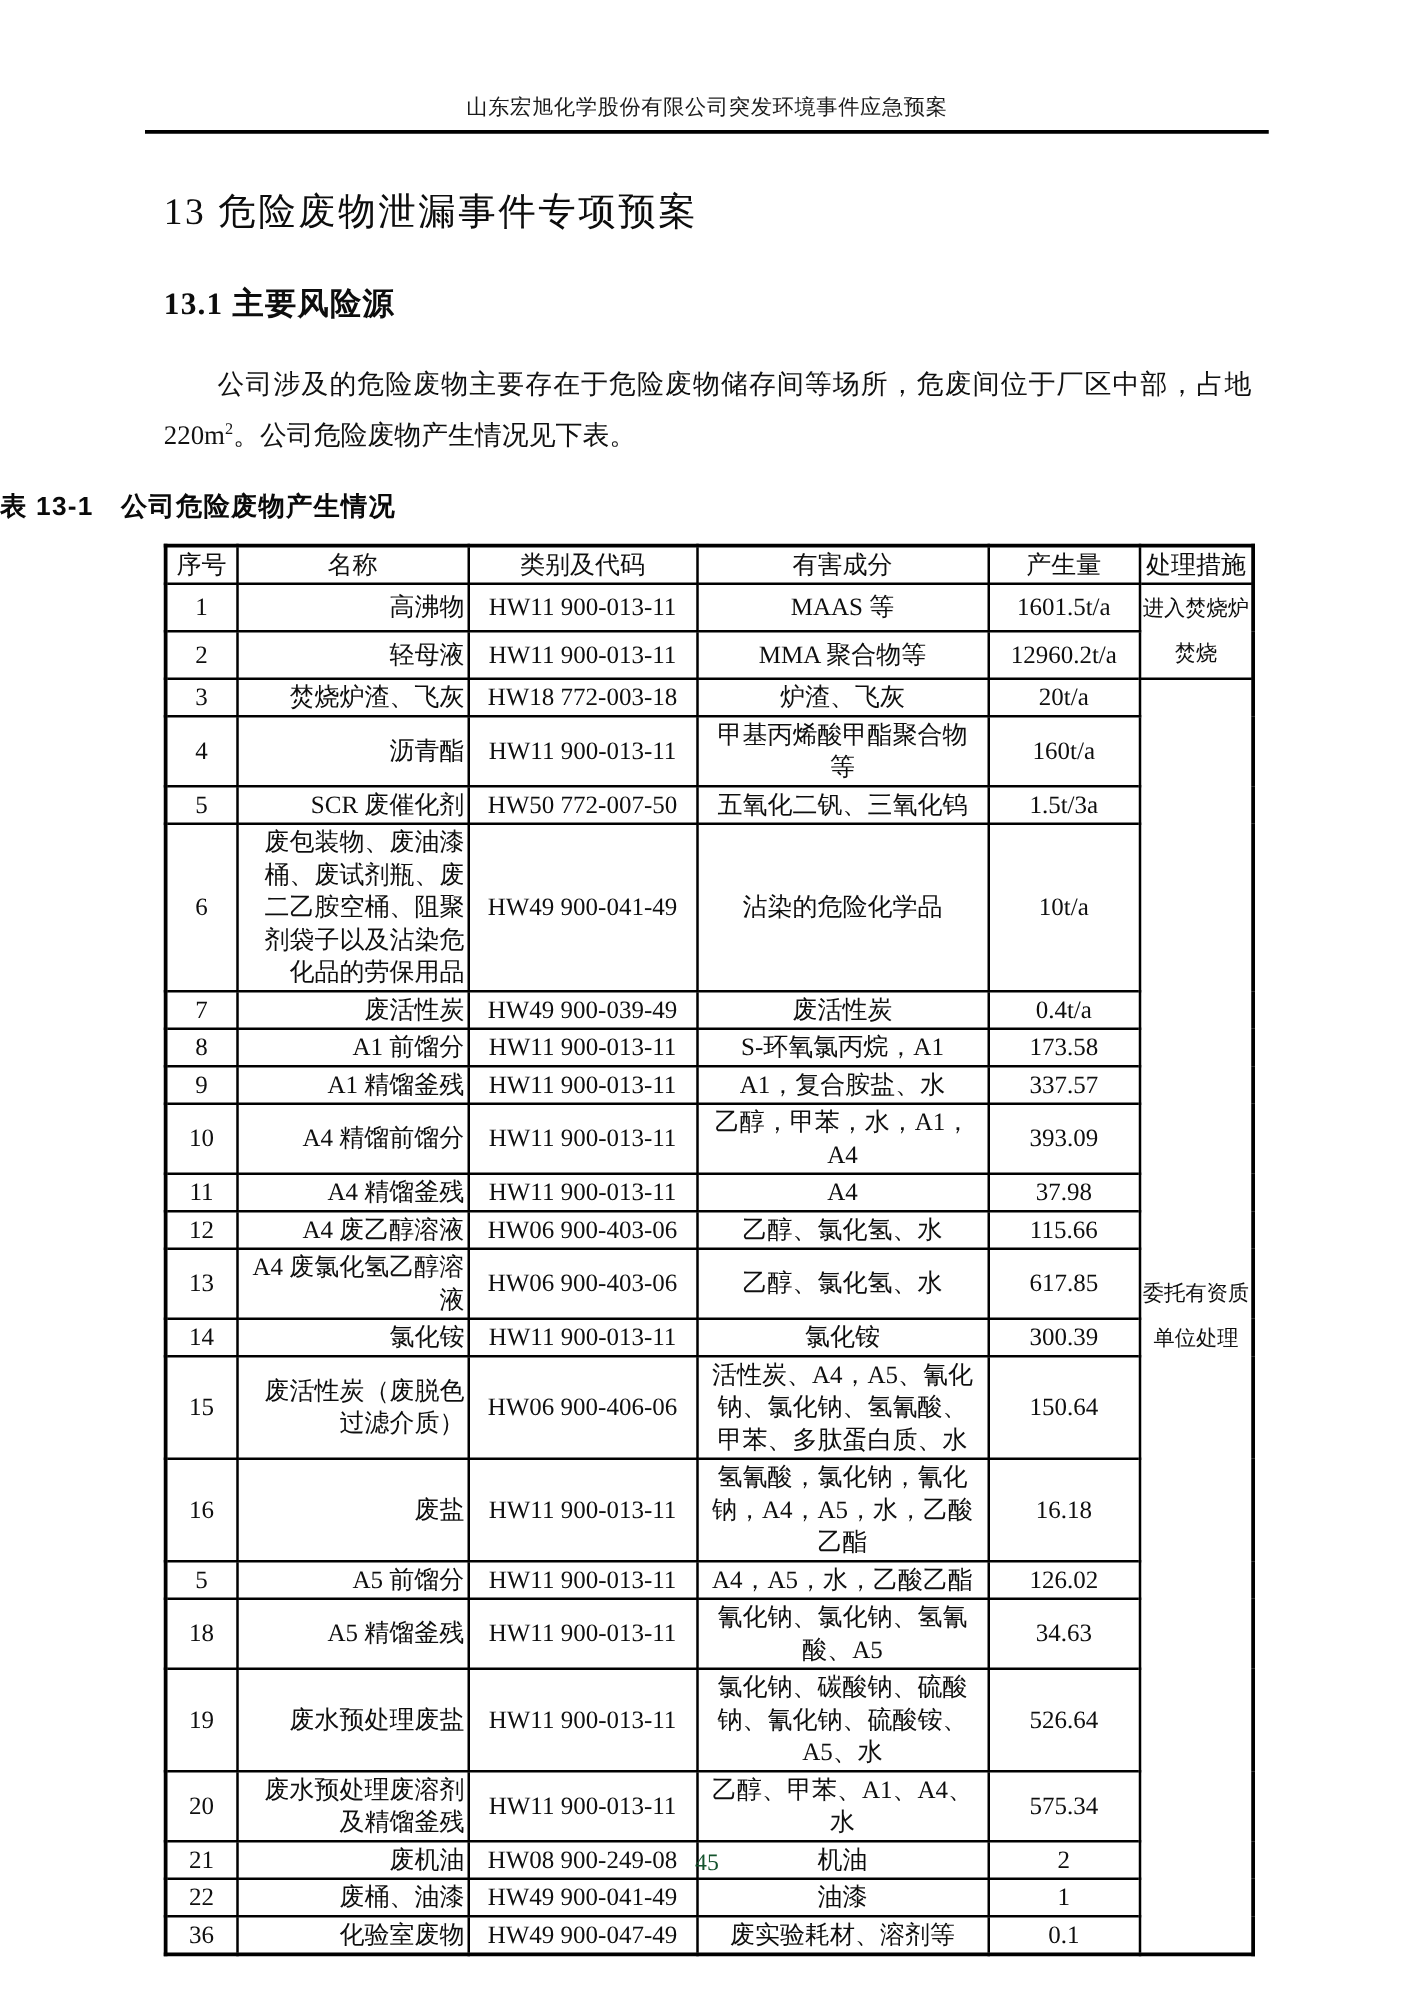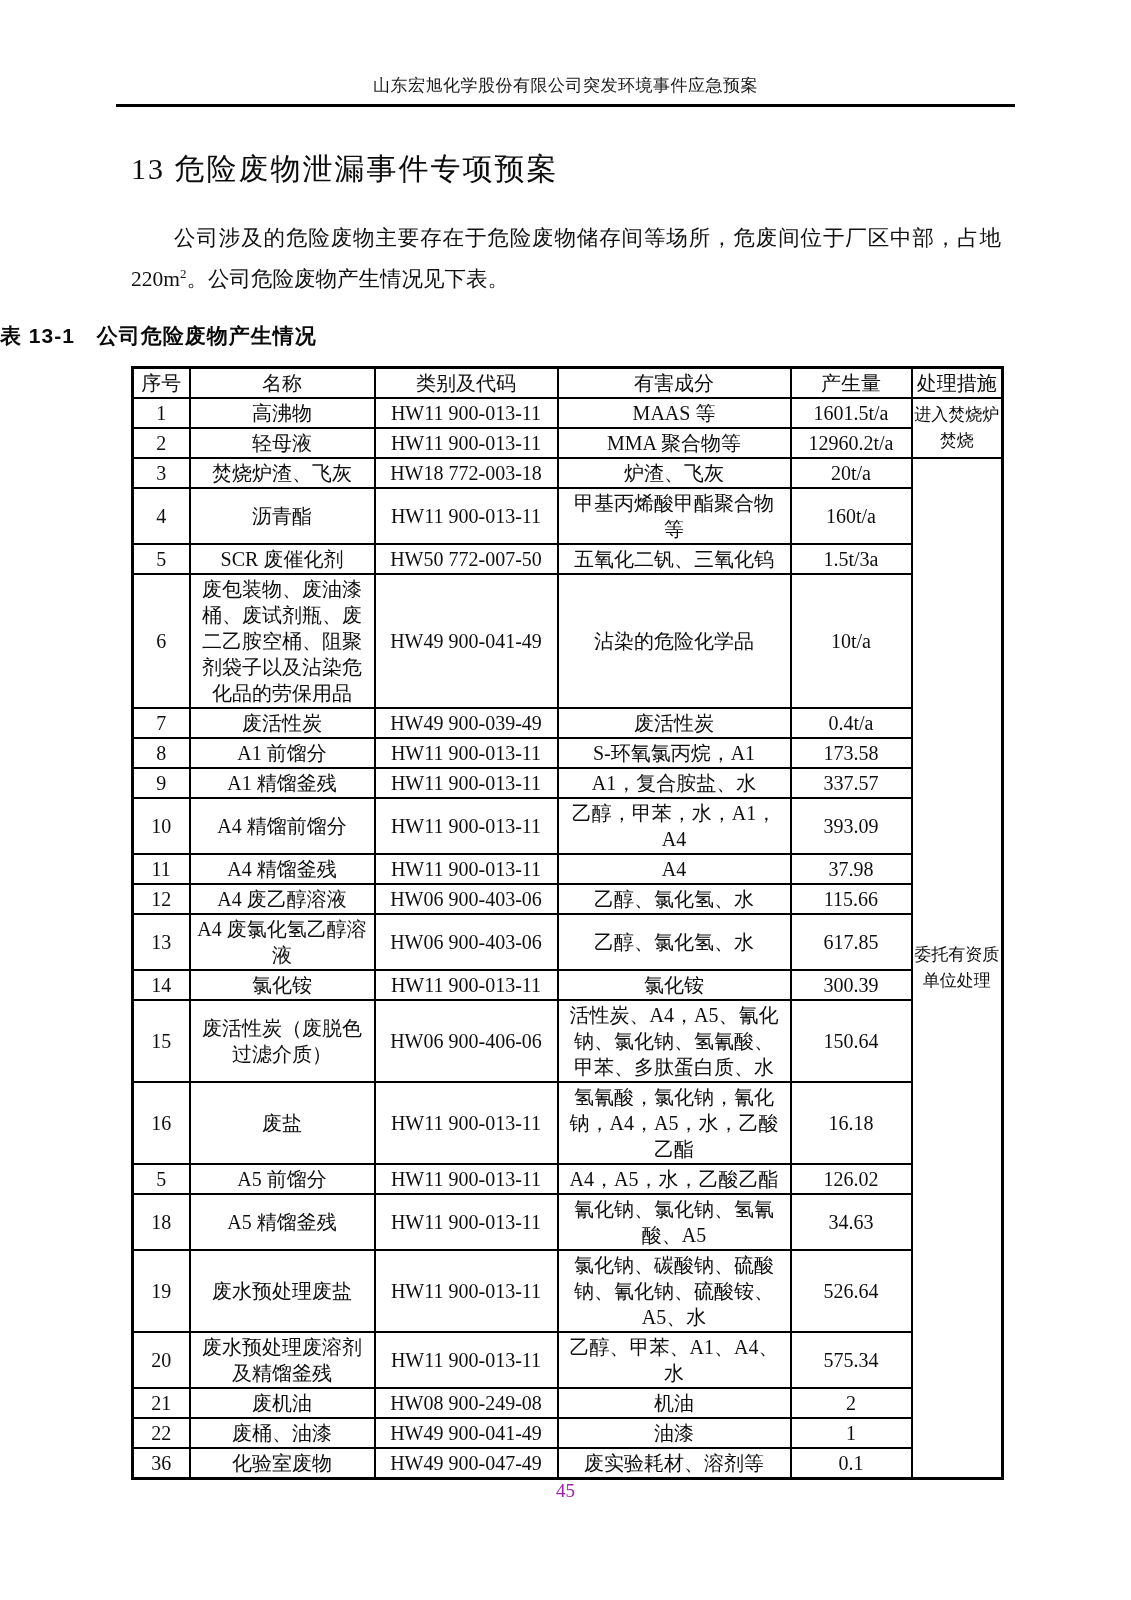--- a/index.html
+++ b/index.html
@@ -76,46 +76,47 @@
     line-height: 26px;
     padding: 1px 2px;
     color: #0f0f0f;
     font-weight: 400;
     overflow-wrap: break-word;
   }
   .waste-table th { height: 29px; }
   .waste-table td.c-no { }
   .waste-table td.c-code { white-space: nowrap; }
   .waste-table td.c-components { padding: 1px 9px; }
-  .waste-table td.c-name { padding: 1px 2px; }
+  .waste-table td.c-name { padding: 1px 2px; text-align: right; }
   .waste-table td.c-treat {
     font-size: 17px;
-    line-height: 26px;
+    line-height: 36px;
     padding: 1px 0;
   }
   .page-number {
     position: absolute;
     bottom: 98px;
     left: 0;
     width: 100%;
     text-align: center;
     font-size: 19px;
-    color: #a21caf;
+    color: #14532d;
   }
 </style>
 </head>
 <body>
 
 <div class="page">
 
   <div class="doc-header">山东宏旭化学股份有限公司突发环境事件应急预案</div>
   <hr class="header-rule">
 
   <div class="chapter-title">13 危险废物泄漏事件专项预案</div>
 
+  <div class="section-title">13.1 主要风险源</div>
 
   <p class="para"><span>公司涉及的危险废物主要存在于危险废物储存间等场所，危废间位于厂区中部，占地</span><span>220m</span><sup>2</sup><span>。公司危险废物产生情况见下表。</span></p>
 
   <div class="table-caption">表 13-1　公司危险废物产生情况</div>
 
   <table class="waste-table">
     <colgroup>
       <col style="width:57px">
       <col style="width:185px">
       <col style="width:183px">

